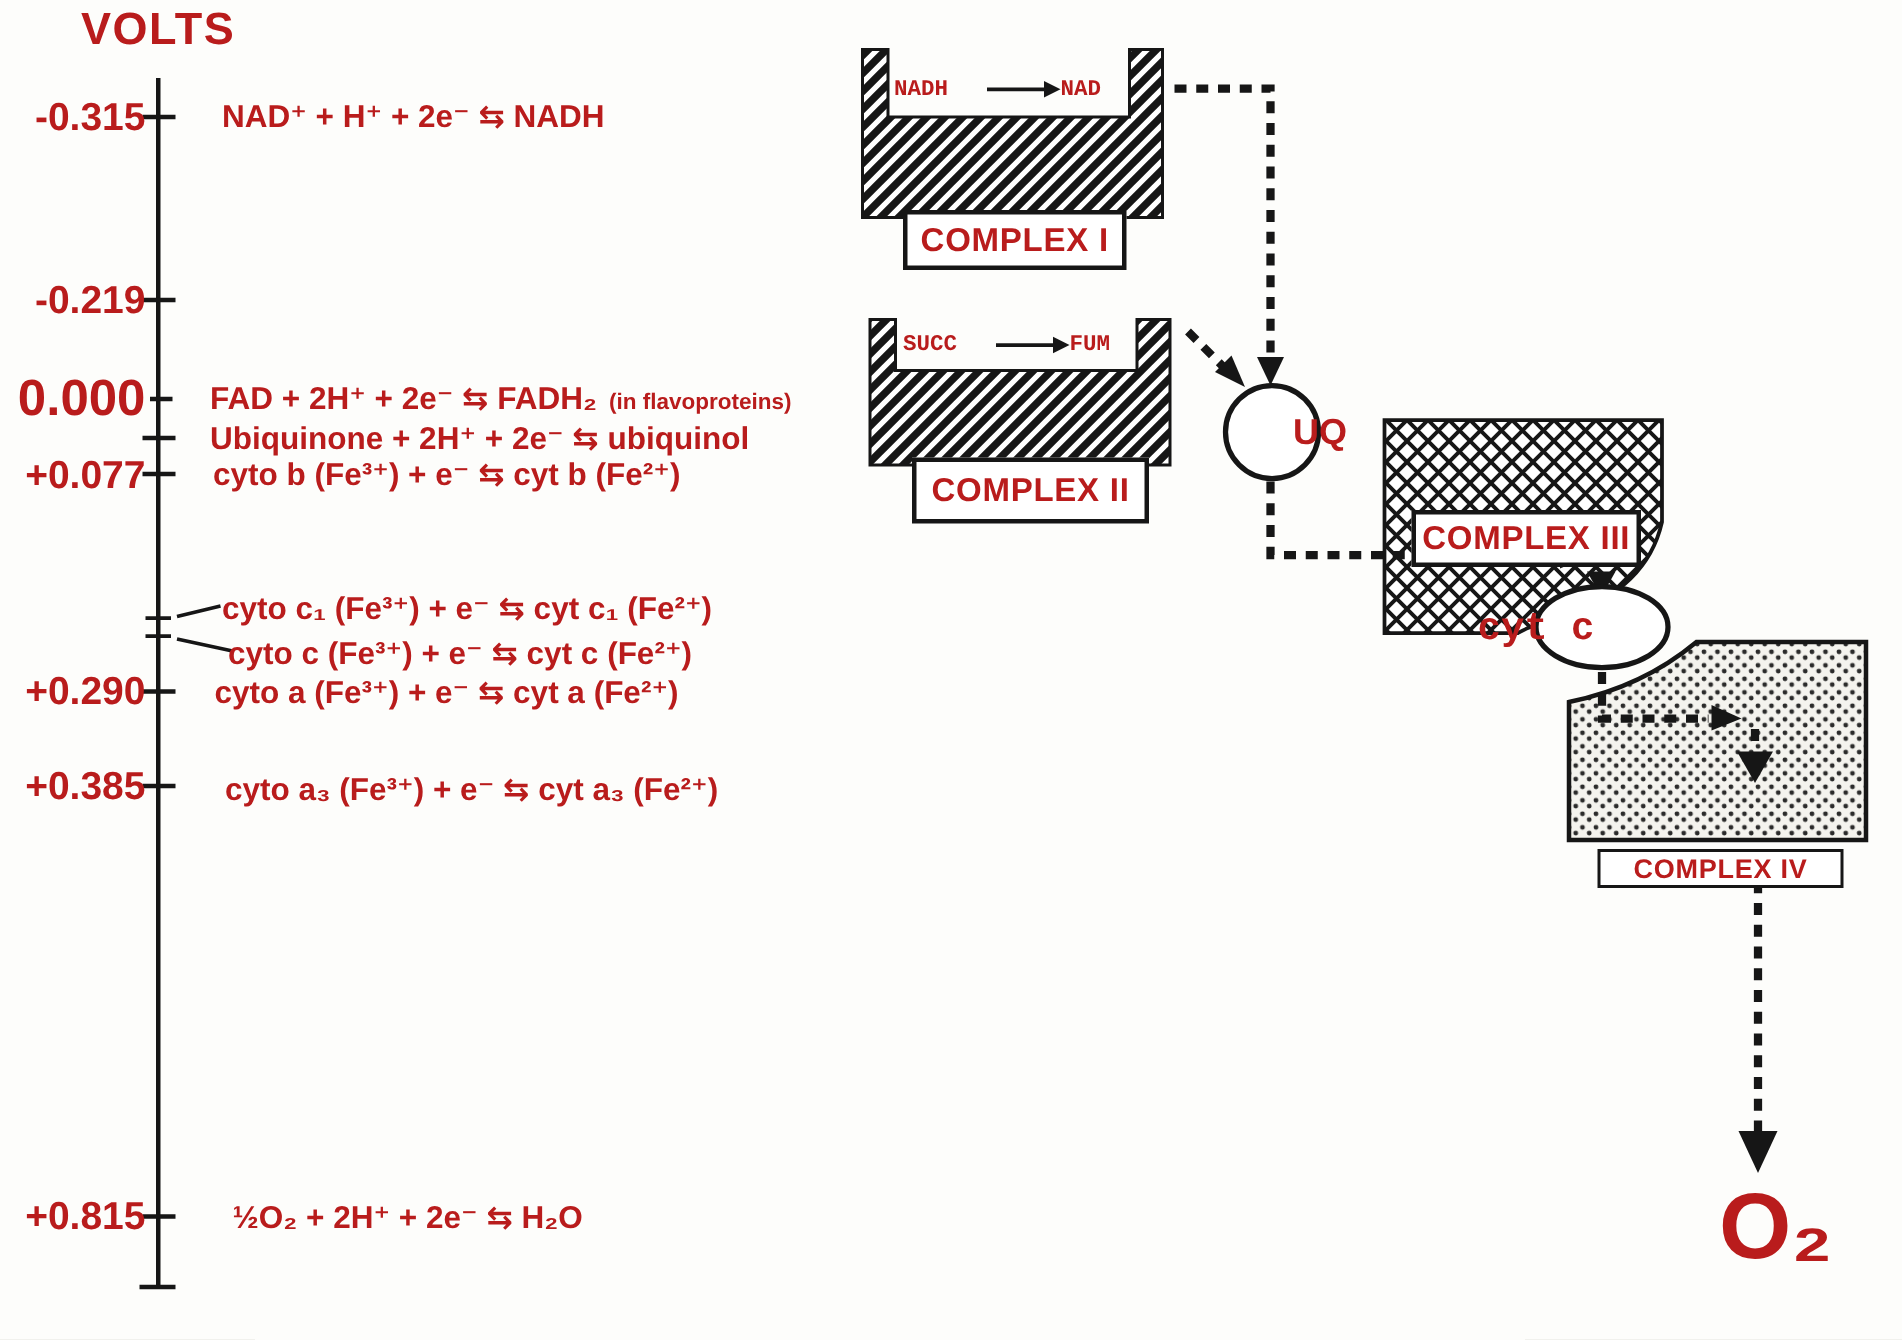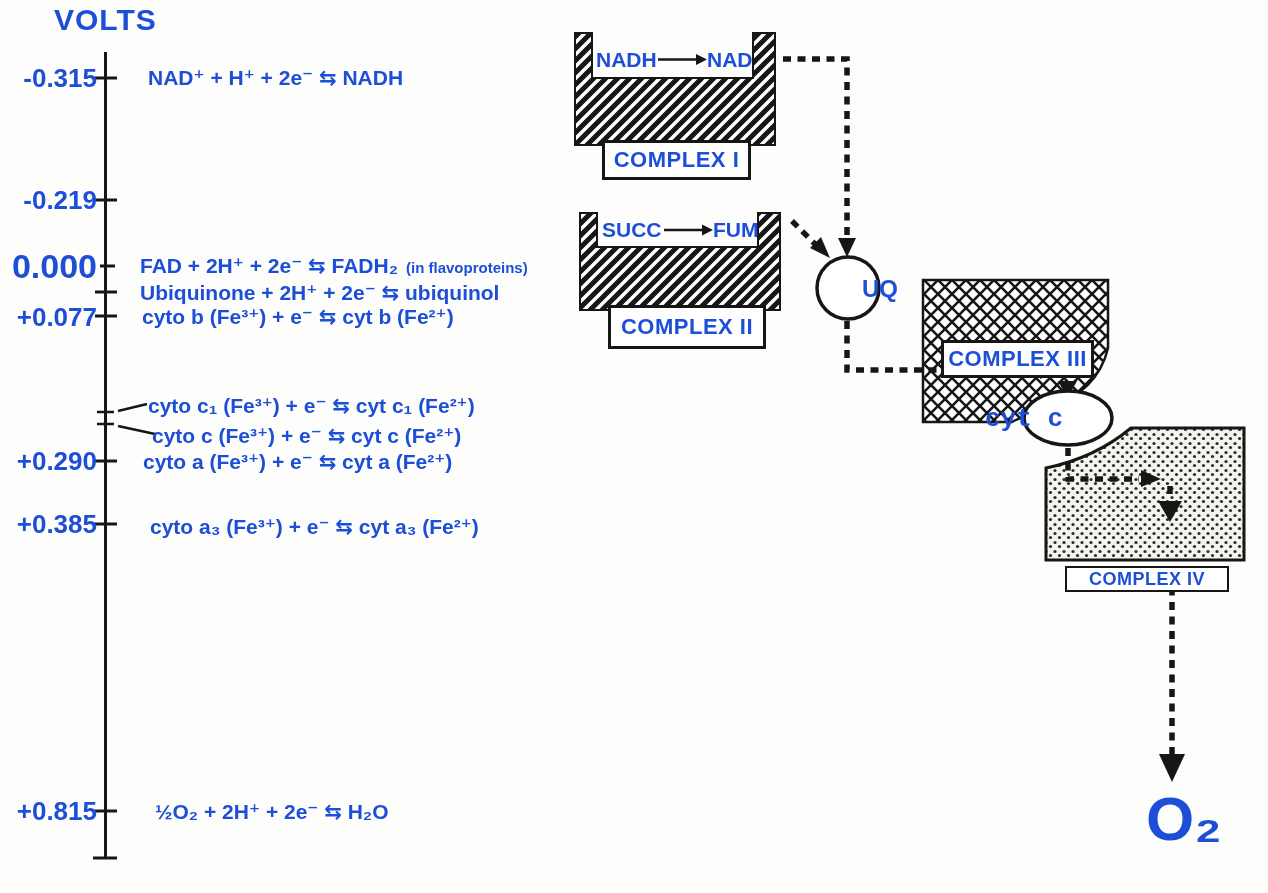--- a/index.html
+++ b/index.html
@@ -1,28 +1,28 @@
 <!DOCTYPE html>
 <html><head>
 <meta charset="utf-8">
 <style>
   html,body{margin:0;padding:0;background:#e8e8e4;}
   .stage{
     position:relative;width:1268px;height:893px;background:#fdfdfb;
-    font-family:"Liberation Sans","DejaVu Sans",sans-serif;color:#1d4ed8;
+    font-family:"Liberation Sans","DejaVu Sans",sans-serif;color:#b91c1c;
     overflow:hidden;
   }
   .stage svg{position:absolute;left:0;top:0;}
   .txt{position:absolute;transform:translateY(-50%);white-space:nowrap;font-weight:700;}
   .title{font-size:30px;letter-spacing:1px;}
   .vlabel{left:0;width:97px;text-align:right;font-size:26px;}
   .vlabel.big{font-size:34px;}
   .reaction{font-size:21px;}
   .reaction .note{font-size:15px;margin-left:8px;}
-  .notch-label{font-size:21px;}
+  .notch-label{font-size:15px;font-family:Liberation Mono, monospace;}
   .complex-label{
     position:absolute;display:flex;align-items:center;justify-content:center;
     background:#ffffff;border:3px solid #161616;font-weight:700;
     font-size:22px;white-space:nowrap;letter-spacing:.5px;margin-top:44px;
   }
   .complex-label.small{font-size:18px;border-width:2.5px;}
   .carrier{transform:translate(-50%,-50%);text-align:center;}
   .uq-label{font-size:24px;margin-left:32px;}
   .cytc-label{font-size:26px;}
   .o2-label{font-size:62px;}

